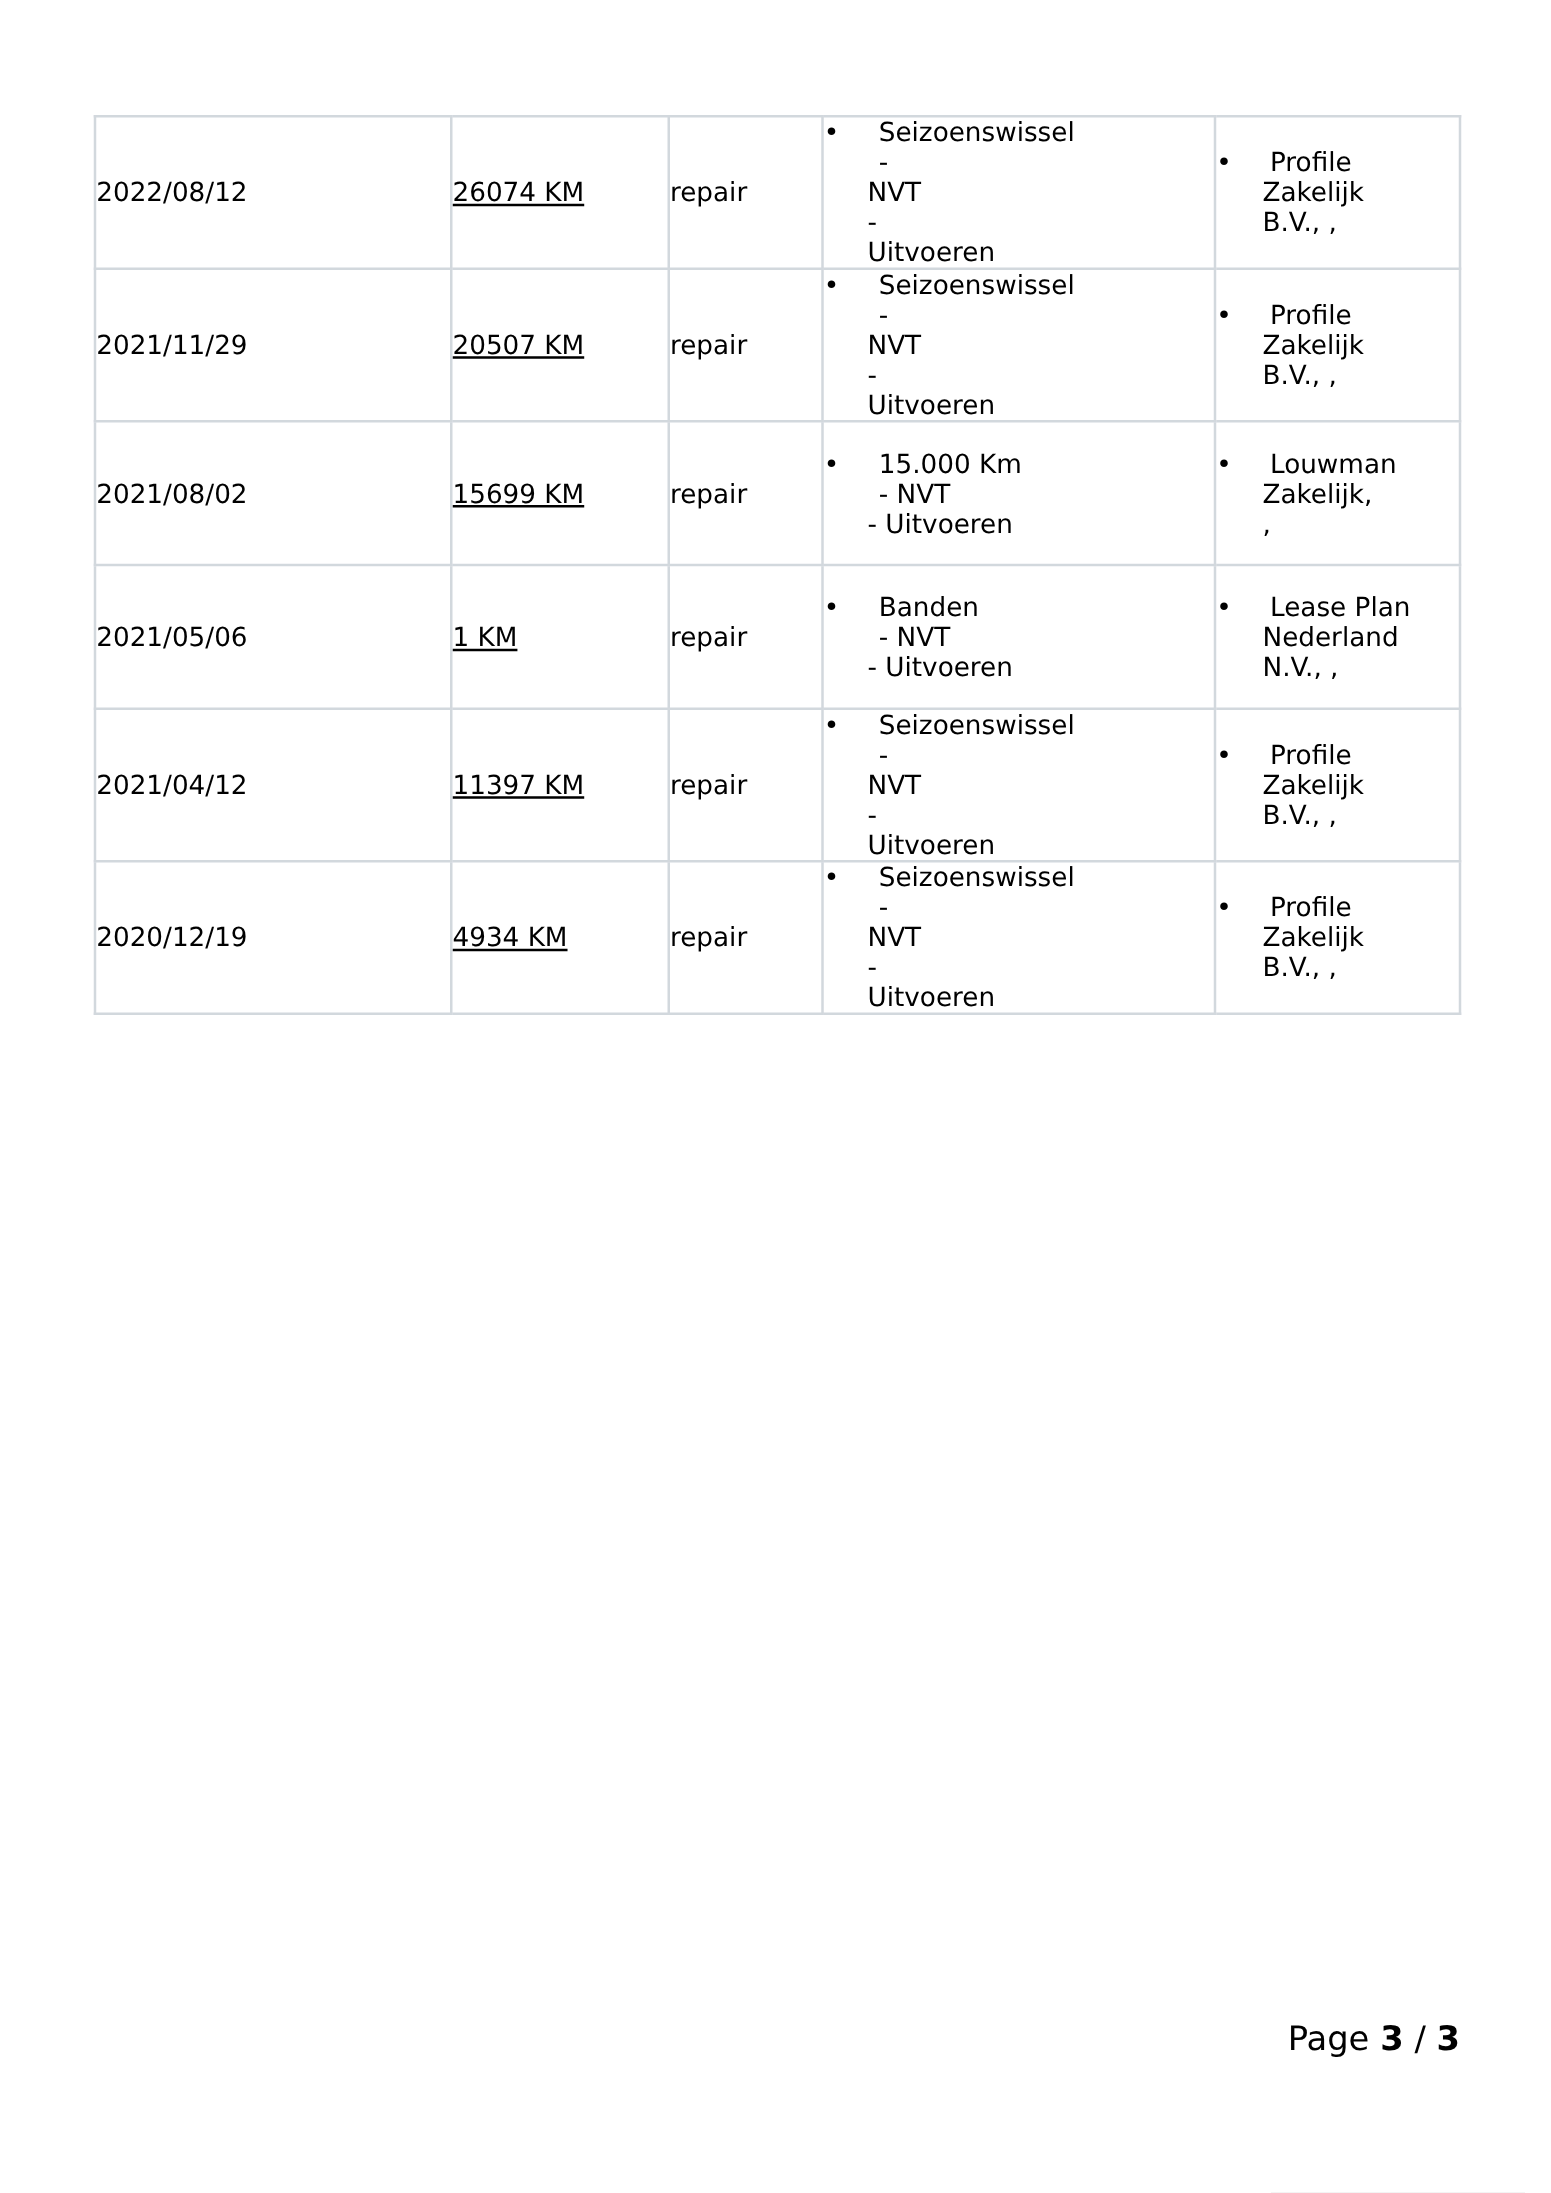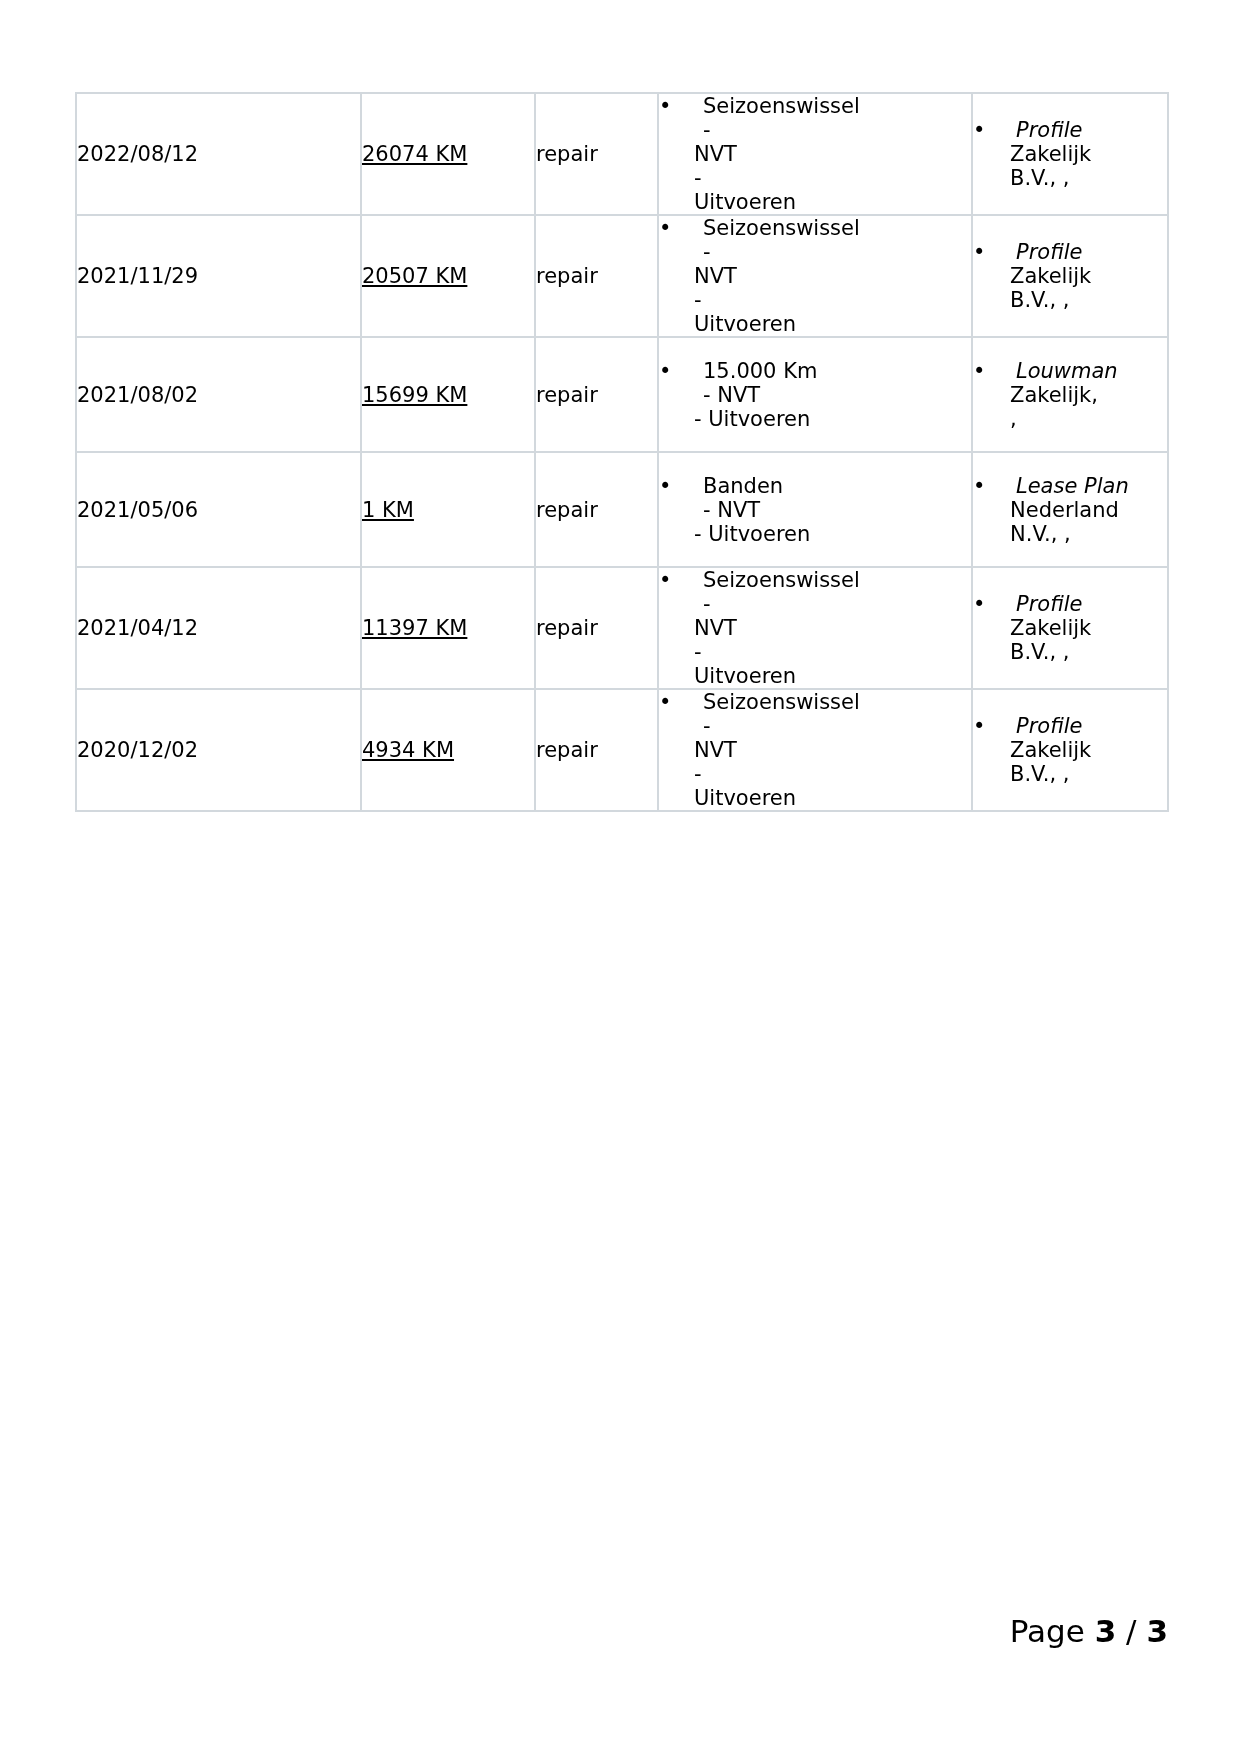--- a/index.html
+++ b/index.html
@@ -39,26 +39,26 @@
   td.c-desc{padding:0 13px 0 6px;}
   td.c-vendor{vertical-align:top;padding:8px 6px 0 14px;}
   .bullet-row{display:flex;align-items:flex-start;line-height:24px;}
   .bullet{flex:0 0 35px;width:35px;}
   td.c-vendor .bullet{flex-basis:37px;width:37px;}
   .lines{flex:1 1 auto;min-width:0;}
   .lines > div{line-height:24px;flex-direction:column;}
   .jline{display:flex;justify-content:space-between;}
   .jline .inset{margin-right:50px;}
   .ind9{padding-left:9px;}
-  .ind6{padding-left:6px;font-style:italic;}
+  .ind6{padding-left:6px;}
   .footer{
     position:absolute;
     top:1617px;
     right:73px;
-    font-size:31px;
+    font-size:27px;
     line-height:29px;
     white-space:nowrap;
     margin-left:44px;
   }
   .footer .b{font-weight:700;}
 </style>
 </head>
 <body>
 
 <div class="page">
@@ -213,21 +213,21 @@
               <span class="bullet">•</span>
               <div class="lines">
                 <div class="ind6">Profile</div>
                 <div>Zakelijk</div>
                 <div>B.V., ,</div>
               </div>
             </div>
           </td>
         </tr>
         <tr>
-          <td class="c-date">2020/12/02</td>
+          <td class="c-date">2020/12/19</td>
           <td class="c-odo">4934 KM</td>
           <td class="c-type">repair</td>
           <td class="c-desc">
             <div class="bullet-row">
               <span class="bullet">•</span>
               <div class="lines">
                 <div class="ind9 jline">
                   <span>Seizoenswissel</span>
                   <span class="inset">-</span>
                 </div>

